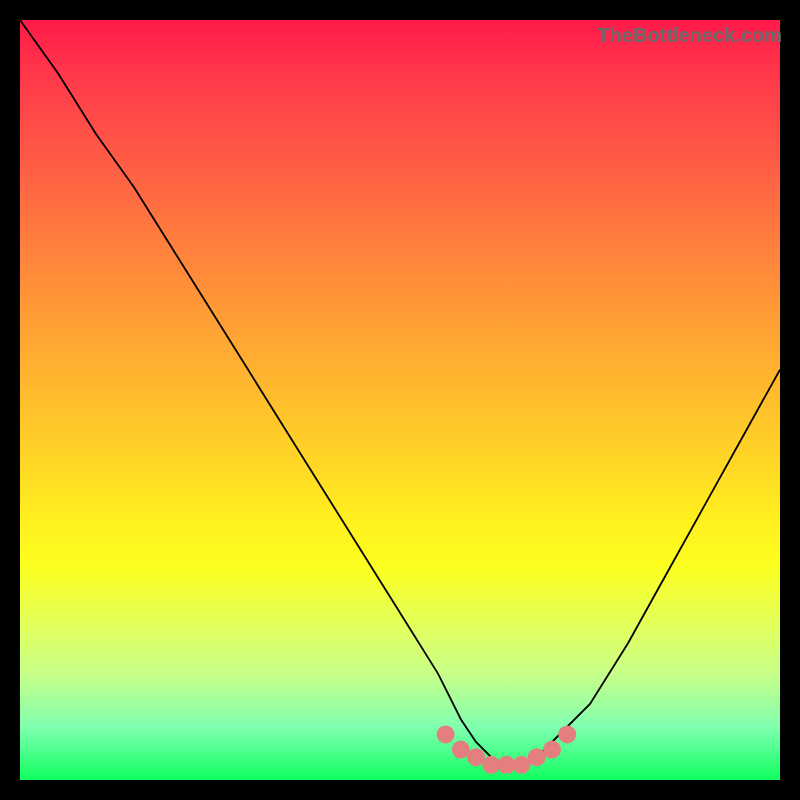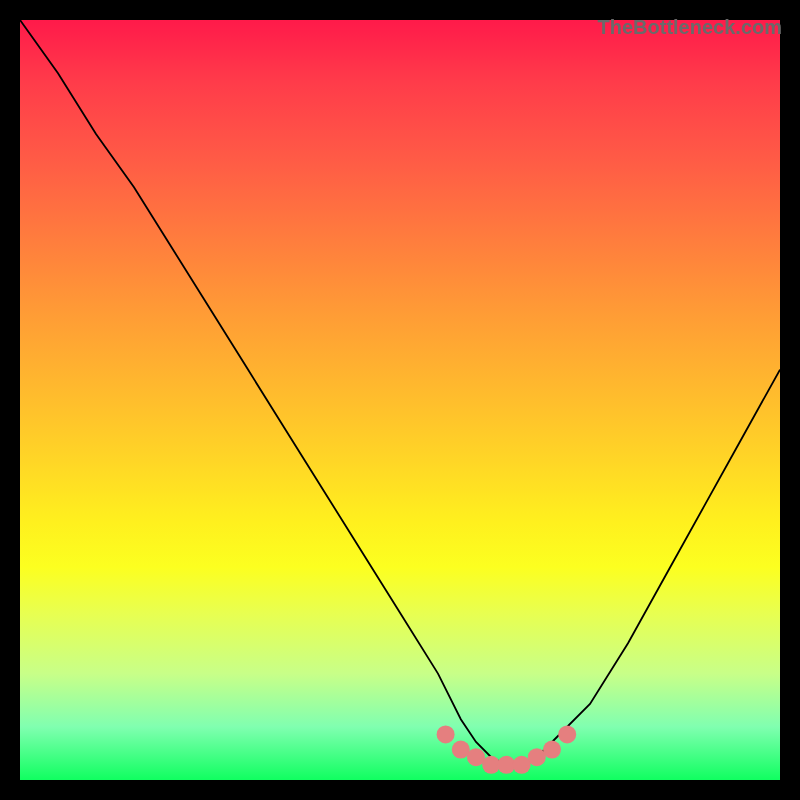--- a/index.html
+++ b/index.html
@@ -1,17 +1,17 @@
 <!DOCTYPE html>
 <html><head>
 <meta charset="utf-8">
 <style>
   * { margin: 0; padding: 0; box-sizing: border-box; }
   body { width: 800px; height: 800px; background: #000; position: relative; overflow: hidden; font-family: Arial, sans-serif; }
-  .watermark { position: absolute; top: 16px; right: 18px; color: #6a6a6a; font-size: 20px; font-weight: bold; z-index: 10; }
+  .watermark { position: absolute; top: 24px; right: 18px; color: #6a6a6a; font-size: 20px; font-weight: bold; z-index: 10; }
   .plot-area { position: absolute; left: 20px; top: 20px; width: 760px; height: 760px; }
   .gradient-bg { position: absolute; left: 0; top: 0; width: 760px; height: 760px; background: linear-gradient(to bottom,
       #ff1a4a 0%,
       #ff3b4a 8%,
       #ff5a46 18%,
       #ff7a3e 28%,
       #ff9a36 38%,
       #ffb82e 48%,
       #ffd626 58%,
       #fff01e 66%,

